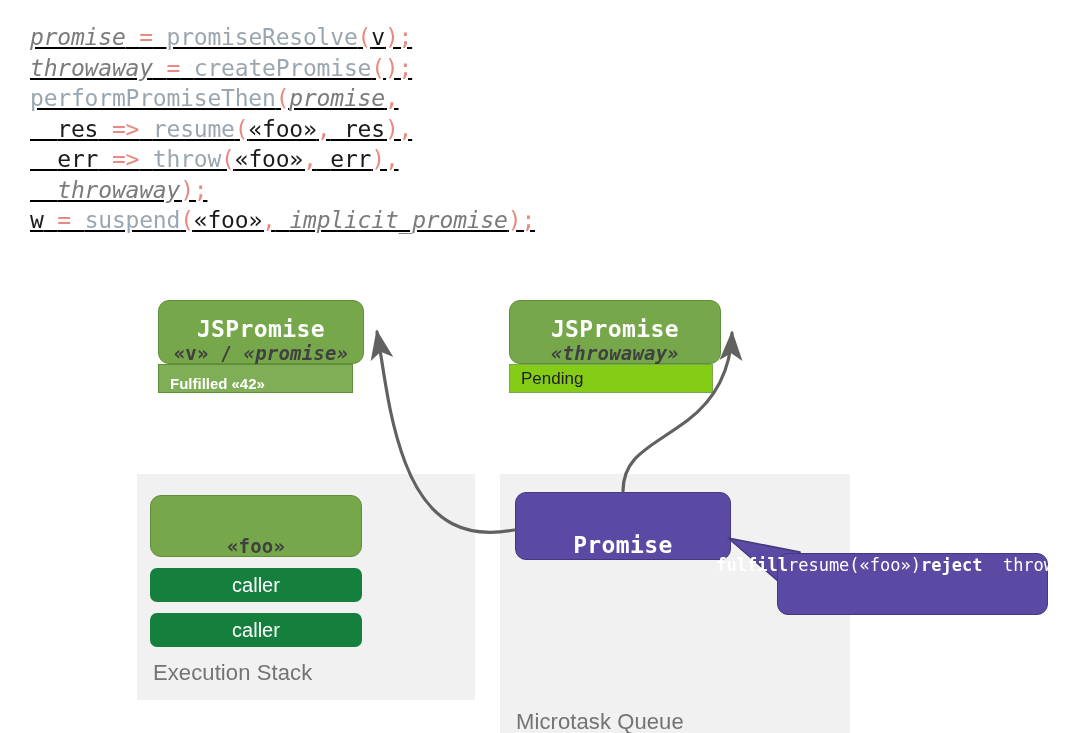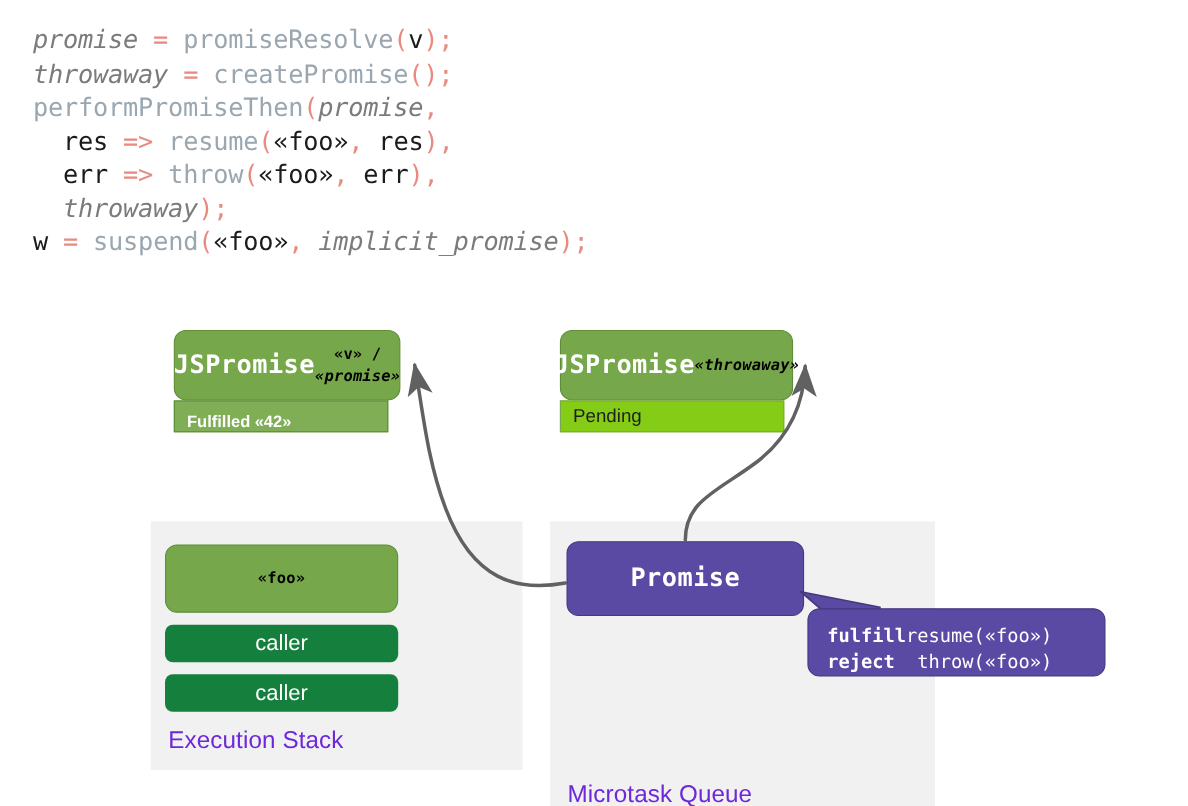--- a/index.html
+++ b/index.html
@@ -17,69 +17,70 @@
   
   #code-block {
     position: absolute;
     left: 30px; top: 22px;
     width: 620px;
     font-family: "DejaVu Sans Mono", "Liberation Mono", monospace;
     font-size: 23px;
     line-height: 30.5px;
     white-space: pre;
     letter-spacing: -0.2px;
+    text-decoration: underline;
   }
   .ln { display: block; height: 30.5px; }
   .tk-var   { color: #7b7b7b; font-style: italic; }
   .tk-fn    { color: #9aa7b0; }
   .tk-op    { color: #e98a80; }
   .tk-punc  { color: #e98a80; }
   .tk-ident { color: #1b1b1b; }
   .tk-str   { color: #1b1b1b; }
 
   
   .panel {
     position: absolute;
     background: #f1f1f1;
   }
   #panel-exec  { left: 137px; top: 474px; width: 338px; height: 226px; }
   #panel-micro { left: 500px; top: 474px; width: 350px; height: 275px; }
   .panel-label {
     position: absolute;
     left: 16px; bottom: 14px;
     font-size: 22px;
-    color: #6d28d9;
+    color: #737373;
     font-family: "Liberation Sans", sans-serif;
     letter-spacing: 0.1px;
   }
 
   
   .node {
     position: absolute;
     box-sizing: border-box;
     border-radius: 11px;
     display: flex;
-    flex-direction: row;
+    flex-direction: column;
     align-items: center;
-    justify-content: center;
+    justify-content: flex-end;
     text-align: center;
   }
   .node-title {
     font-family: "DejaVu Sans Mono", "Liberation Mono", monospace;
     font-weight: bold;
     font-size: 23px;
     color: #ffffff;
     letter-spacing: 0.4px;
     line-height: 27px;
   }
   .node-sub {
     font-family: "DejaVu Sans Mono", "Liberation Mono", monospace;
     font-weight: bold;
-    font-size: 14px;
-    color: #000000;
+    font-size: 19px;
+    color: #404040;
     line-height: 20px;
     letter-spacing: 0.2px;
   }
   .node-sub .it { font-style: italic; }
 
   .green {
     background: #76a84b;
     border: 1.5px solid #5f8d38;
   }
 
@@ -134,27 +135,27 @@
   
   #reactionjob {
     left: 515px; top: 492px; width: 216px; height: 68px;
     background: #5b4aa4;
     border: 1.5px solid #46377f;
   }
 
   
   #callout {
     position: absolute;
-    left: 734px; top: 553px; width: 271px; height: 62px;
+    left: 777px; top: 553px; width: 271px; height: 62px;
     box-sizing: border-box;
     background: #5b4aa4;
     border: 1.5px solid #46377f;
     border-radius: 11px;
-    display: flex; flex-direction: column;
-    justify-content: flex-end;
+    display: flex; flex-direction: row;
+    justify-content: center;
     padding-left: 17px;
     font-family: "DejaVu Sans Mono", "Liberation Mono", monospace;
     font-size: 17px;
     color: #ffffff;
     line-height: 23px;
     z-index: 3;
   }
   #callout .row { white-space: pre; }
   #callout .k { font-weight: bold; }
 

